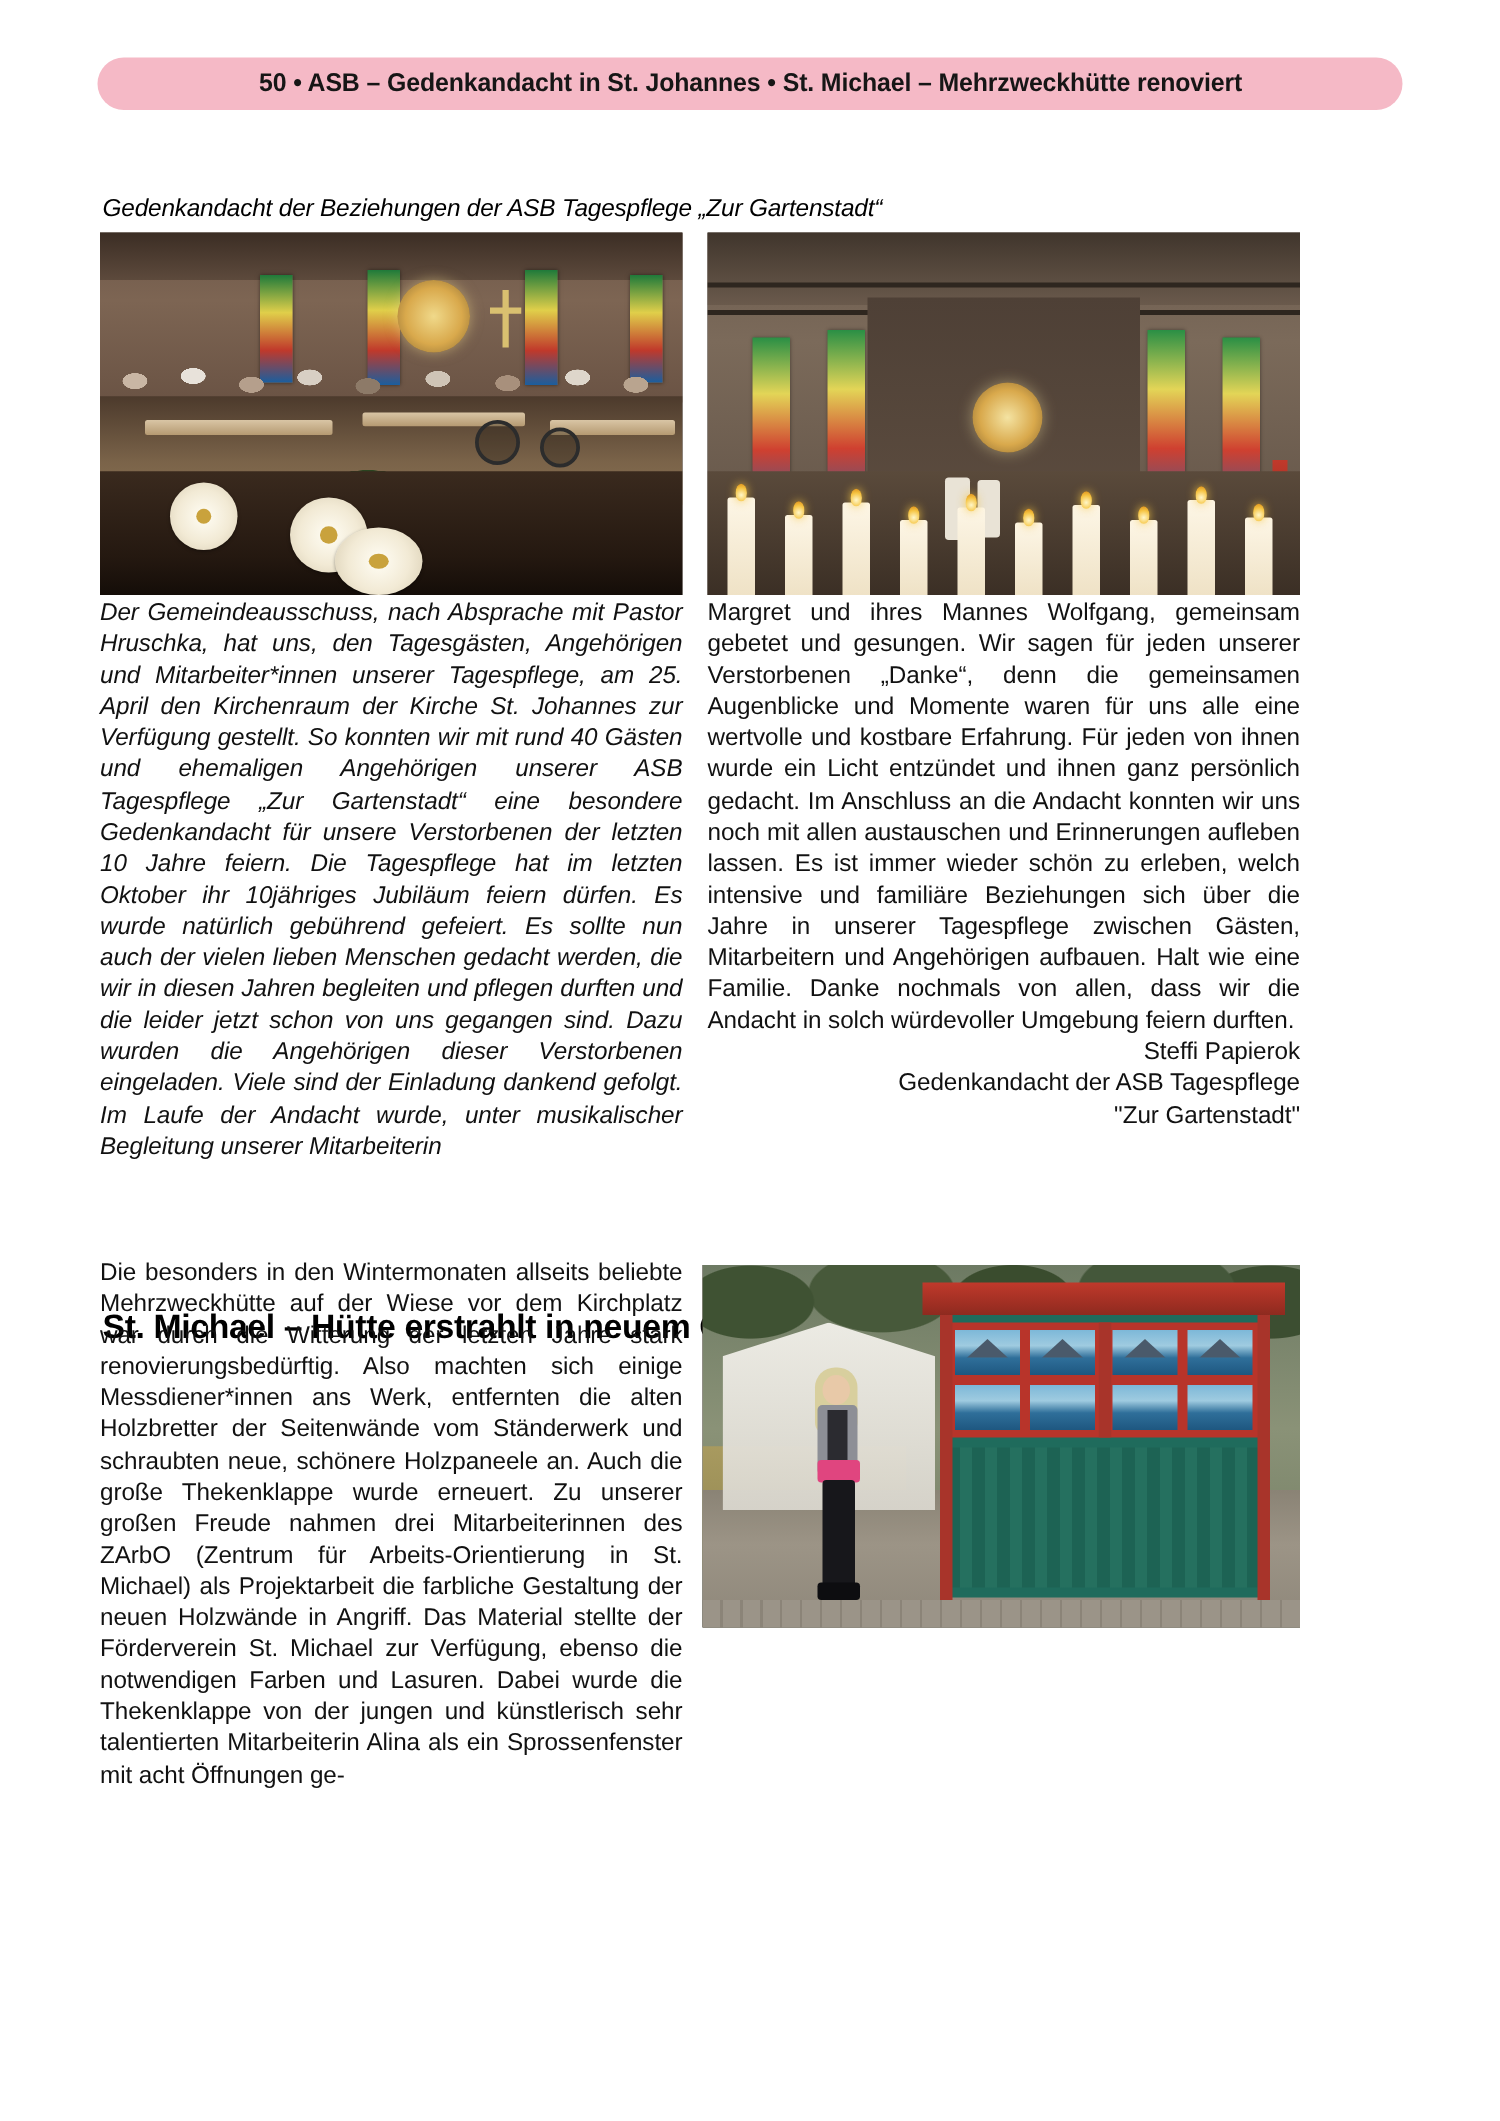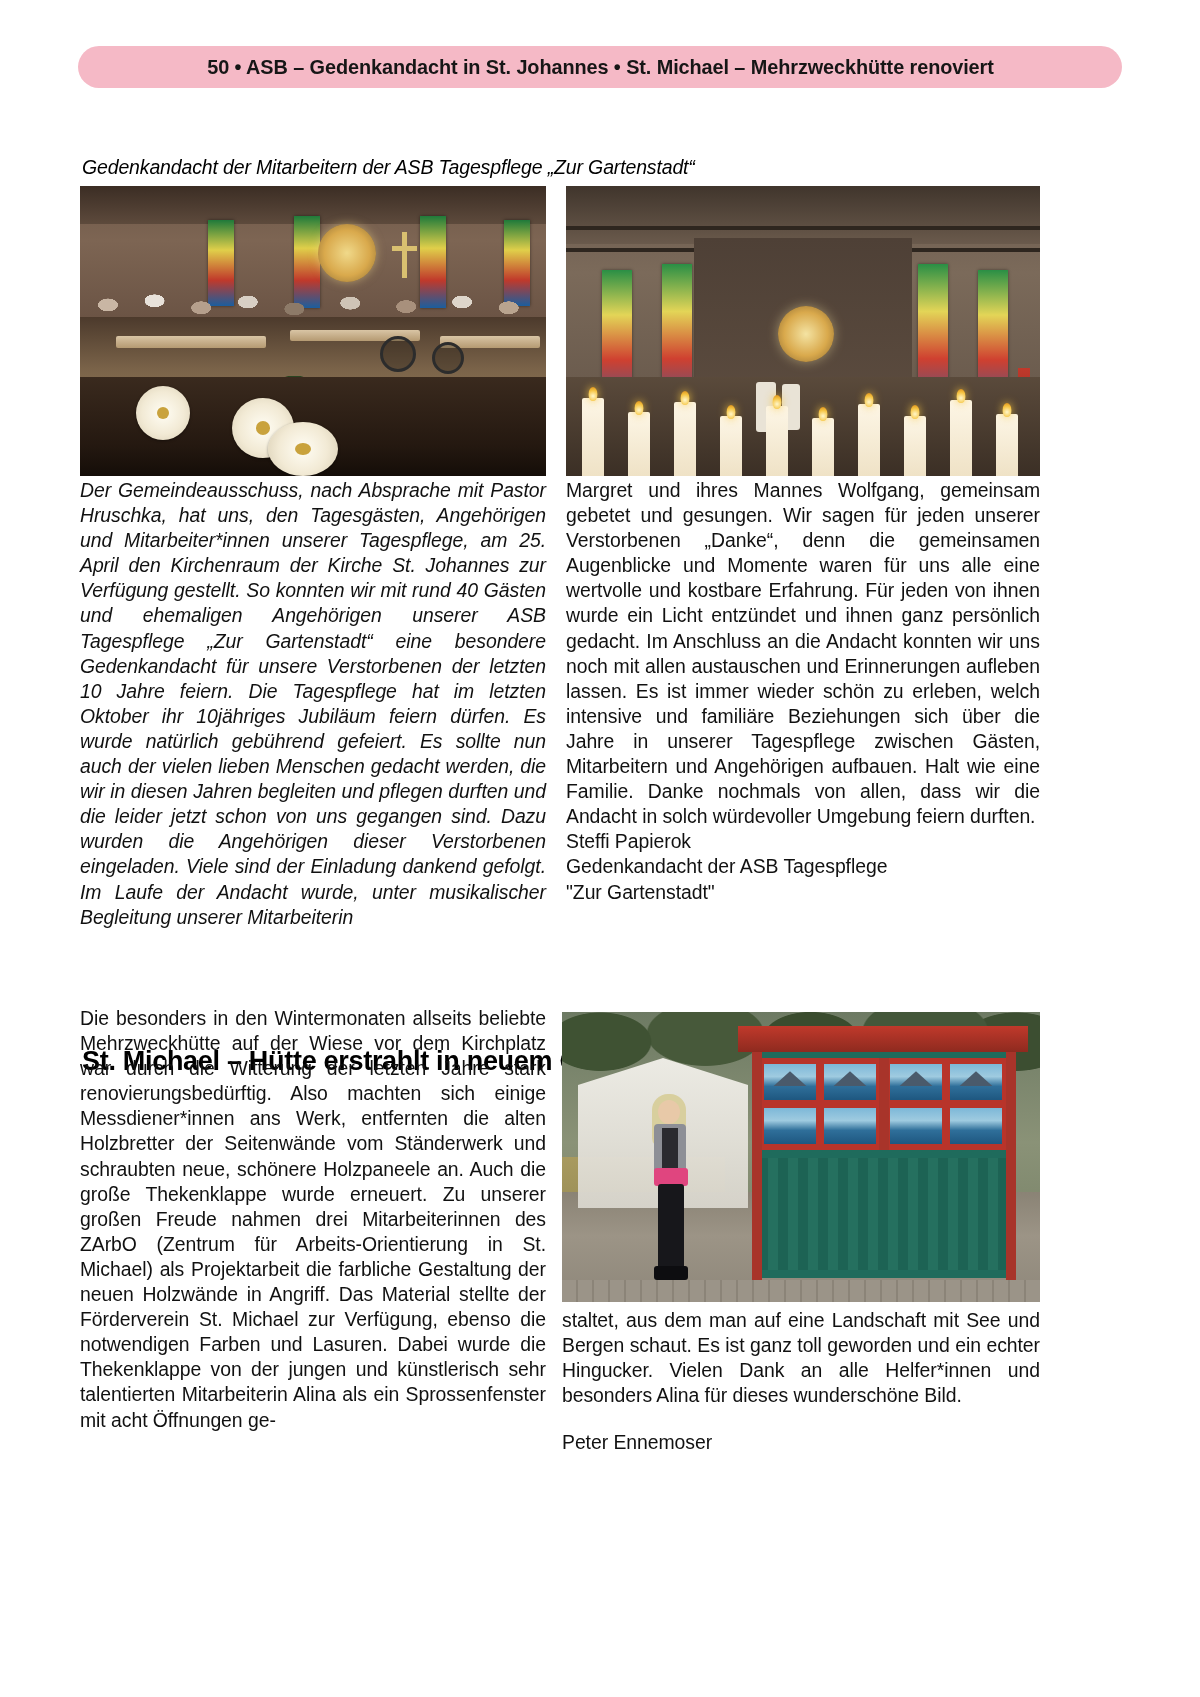--- a/index.html
+++ b/index.html
@@ -336,33 +336,34 @@
     hyphens: manual;
   }
   #a1-col-left  { left: 80px;  top: 478px; width: 466px; font-style: italic; }
   #a1-col-right { left: 566px; top: 478px; width: 474px; }
 
   #a2-col-left  { left: 80px;  top: 1006px; width: 466px; }
   #a2-col-right { left: 562px; top: 1308px; width: 478px; }
 
   .col p { margin: 0; }
   .signature {
+    text-align: right;
     margin: 0;
   }
 </style>
 </head>
 <body>
 
 <div class="page">
 
   <div class="banner">
     <div class="banner-text">50 • ASB – Gedenkandacht in St. Johannes • St. Michael – Mehrzweckhütte renoviert</div>
   </div>
 
-  <div class="article-subtitle">Gedenkandacht der Mitarbeitern der ASB Tagespflege „Zur Gartenstadt“</div>
+  <div class="article-subtitle">Gedenkandacht der Beziehungen der ASB Tagespflege „Zur Gartenstadt“</div>
 
   <div class="photo" id="photo-church-left">
     <div class="ph-layer cl-wall"></div>
     <div class="ph-layer cl-ceiling"></div>
     <div class="ph-layer cl-window cl-w1"></div>
     <div class="ph-layer cl-window cl-w2"></div>
     <div class="ph-layer cl-window cl-w3"></div>
     <div class="ph-layer cl-window cl-w4"></div>
     <div class="ph-layer cl-sun"></div>
     <div class="ph-layer cl-cross"></div>
@@ -471,18 +472,14 @@
     <div class="ph-layer hut-girl-belt"></div>
     <div class="ph-layer hut-girl-legs"></div>
     <div class="ph-layer hut-girl-shoes"></div>
     <div class="ph-layer hut-kerb"></div>
   </div>
 
   <div class="col" id="a2-col-left">
     <p>Die besonders in den Wintermonaten allseits beliebte Mehrzweckhütte auf der Wiese vor dem Kirchplatz war durch die Witterung der letzten Jahre stark renovierungsbedürftig. Also machten sich einige Messdiener*innen ans Werk, entfernten die alten Holzbretter der Seitenwände vom Ständerwerk und schraubten neue, schönere Holzpaneele an. Auch die große Thekenklappe wurde erneuert. Zu unserer großen Freude nahmen drei Mitarbeiterinnen des ZArbO (Zentrum für Arbeits-Orientierung in St. Michael) als Projektarbeit die farbliche Gestaltung der neuen Holzwände in Angriff. Das Material stellte der Förderverein St. Michael zur Verfügung, ebenso die notwendigen Farben und Lasuren. Dabei wurde die Thekenklappe von der jungen und künstlerisch sehr talentierten Mitarbeiterin Alina als ein Sprossenfenster mit acht Öffnungen ge-</p>
   </div>
 
-  <div class="col" id="a2-col-right">
-    <p>staltet, aus dem man auf eine Landschaft mit See und Bergen schaut. Es ist ganz toll geworden und ein echter Hingucker. Vielen Dank an alle Helfer*innen und besonders Alina für dieses wunderschöne Bild.</p>
-    <p class="signature" style="margin-top:22px;">Peter Ennemoser</p>
-  </div>
 
 </div>
 
 </body></html>

